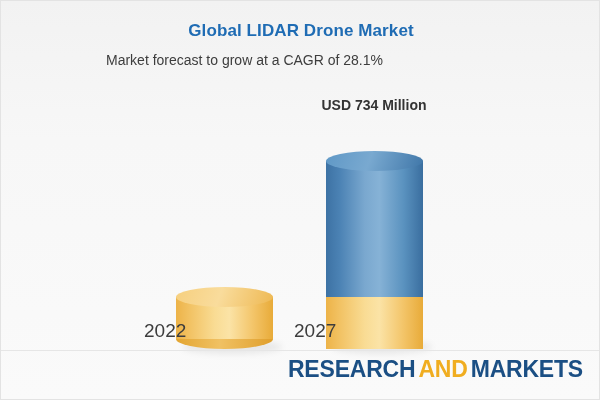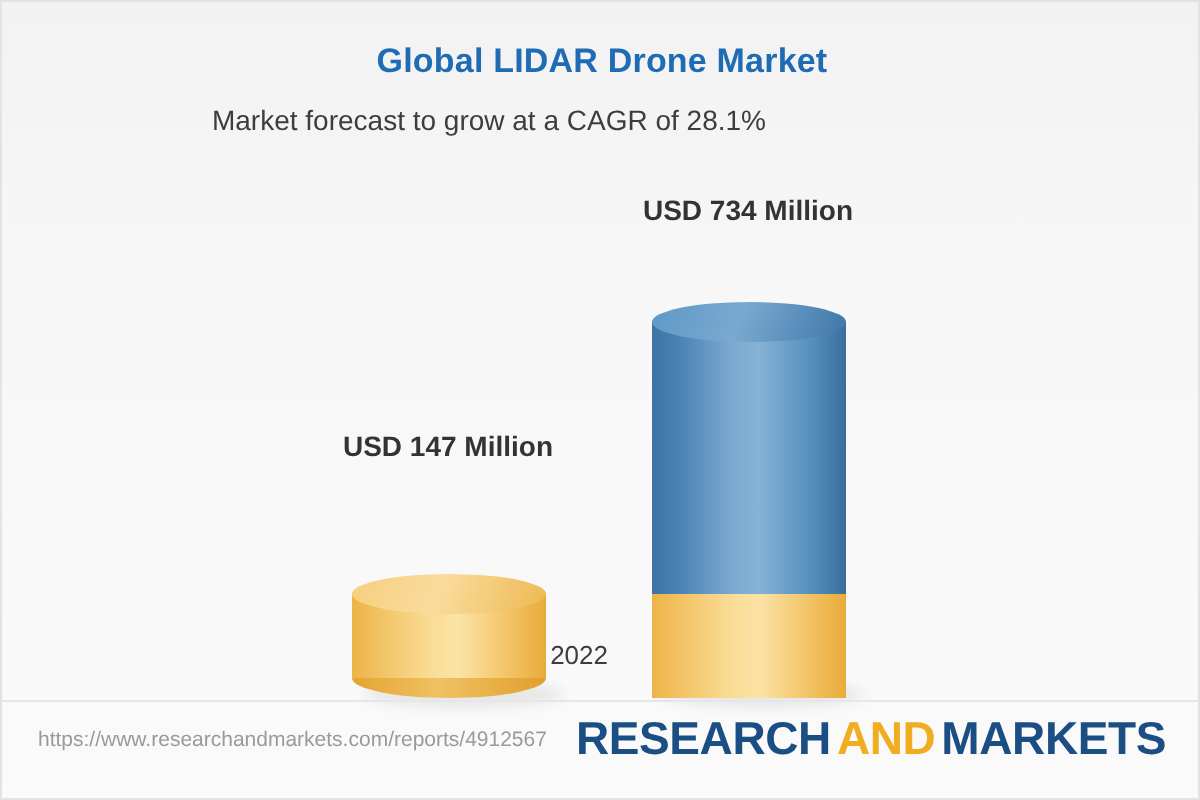--- a/index.html
+++ b/index.html
@@ -120,22 +120,22 @@
     text-align: center;
     font-size: 14px;
     font-weight: bold;
     color: #333333;
     white-space: nowrap;
   }
 
   .cat-label {
     position: absolute;
     width: 160px;
-    text-align: right;
-    font-size: 13px;
+    text-align: left;
+    font-size: 19px;
     color: #3d3d3d;
   }
 
   
   .footer-rule {
     position: absolute;
     left: 0;
     top: 349px;
     width: 600px;
     height: 1px;
@@ -187,47 +187,46 @@
 
     <div class="bar-group" style="left:175px; width:97px; height:62px;">
       <div class="shadow" style="left:6px; bottom:-5px; width:100px; height:14px;"></div>
       <div class="cyl seg-yellow" style="left:0; bottom:0; width:97px; height:62px;">
         <div class="cap-bottom"></div>
         <div class="body" style="height:42px;"></div>
         <div class="cap-top"></div>
       </div>
     </div>
 
-    <div class="bar-value" style="left:113px; top:214px;">USD 147 Million</div>
 
     <div class="cat-label" style="left:143px; top:319px;">2022</div>
 
     <div class="bar-group" style="left:325px; width:97px; height:62px;">
       <div class="shadow" style="left:6px; bottom:-5px; width:100px; height:14px;"></div>
       <div class="cyl seg-yellow" style="left:0; bottom:0; width:97px; height:62px;">
         <div class="cap-bottom"></div>
         <div class="body" style="height:52px;"></div>
       </div>
     </div>
 
     <div class="bar-group" style="left:325px; width:97px; height:146px; bottom:52px;">
       <div class="cyl seg-blue" style="left:0; bottom:0; width:97px; height:146px;">
         <div class="body" style="height:136px;"></div>
         <div class="cap-top"></div>
       </div>
     </div>
 
     <div class="bar-value" style="left:263px; top:96px;">USD 734 Million</div>
 
+    <div class="cat-label" style="left:293px; top:319px;">2027</div>
 
   </div>
 
   <div class="footer-rule"></div>
 
-  <a class="footer-url" href="#" style="text-decoration:none;">https://www.researchandmarkets.com/reports/4912567</a>
 
   <div class="logo">
     <div class="logo-main">
       <span class="w1">RESEARCH</span><span class="and w2">AND</span><span>MARKETS</span>
     </div>
   </div>
 
 </div>
 
 </body></html>

